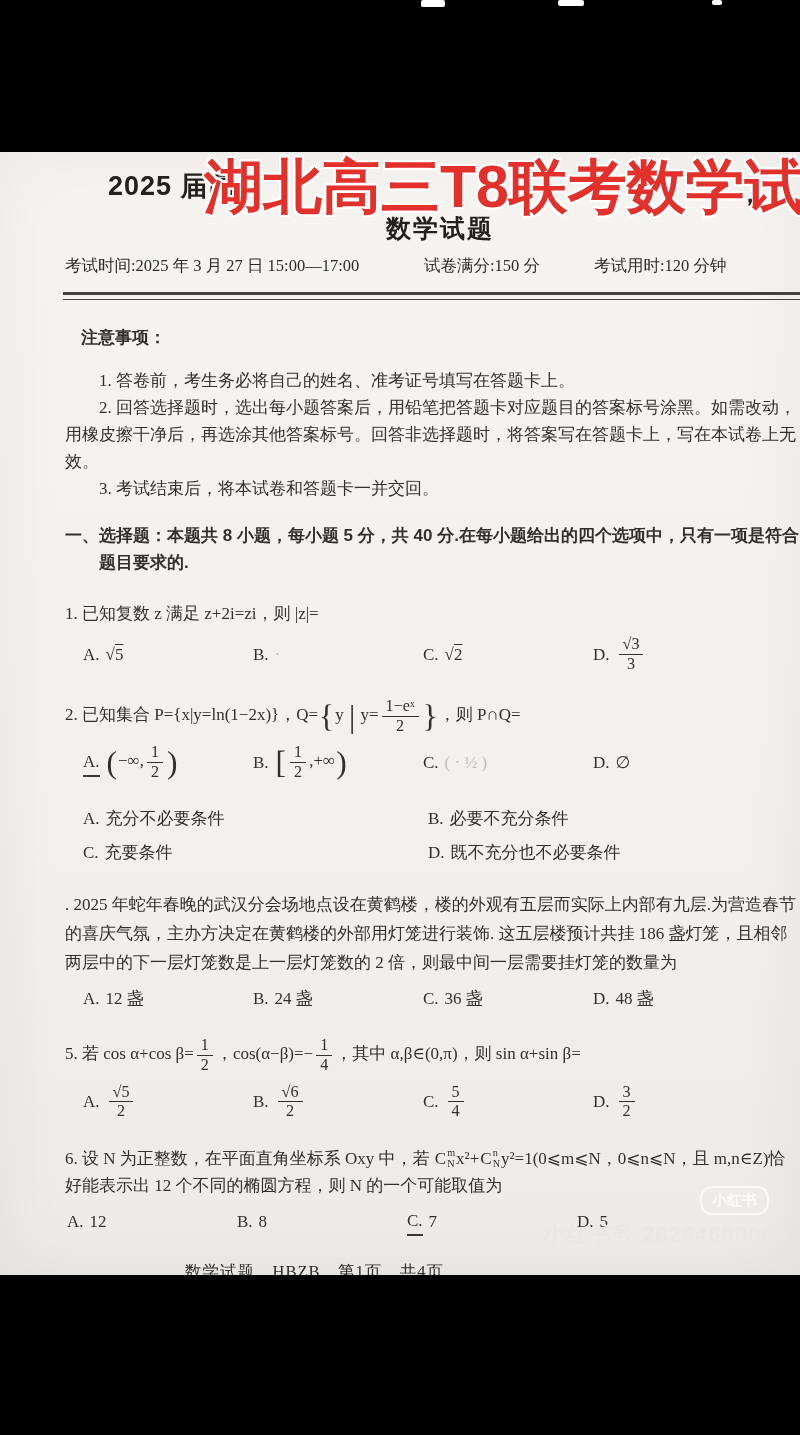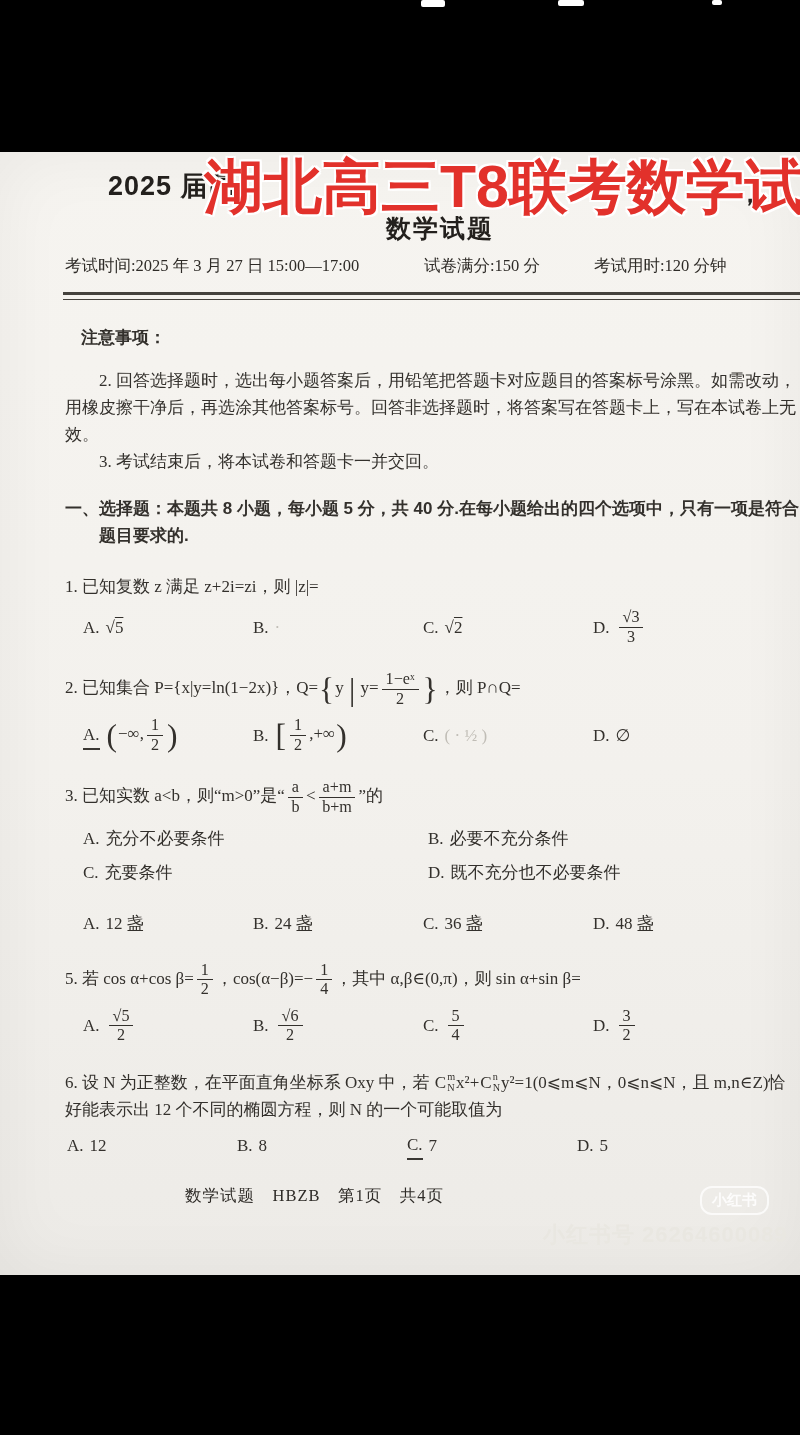--- a/index.html
+++ b/index.html
@@ -79,20 +79,21 @@
   <div class="info-row">
     <span class="info-time">考试时间:2025 年 3 月 27 日 15:00—17:00</span>
     <span class="info-score">试卷满分:150 分</span>
     <span class="info-duration">考试用时:120 分钟</span>
   </div>
   <div class="rule"></div>
 
   <div class="content">
 
     <p class="notice-title">注意事项：</p>
+    <p class="notice-item">1. 答卷前，考生务必将自己的姓名、准考证号填写在答题卡上。</p>
     <p class="notice-item">2. 回答选择题时，选出每小题答案后，用铅笔把答题卡对应题目的答案标号涂黑。如需改动，用橡皮擦干净后，再选涂其他答案标号。回答非选择题时，将答案写在答题卡上，写在本试卷上无效。</p>
     <p class="notice-item">3. 考试结束后，将本试卷和答题卡一并交回。</p>
 
     <p class="sec-heading">一、选择题：本题共 8 小题，每小题 5 分，共 40 分.在每小题给出的四个选项中，只有一项是符合题目要求的.</p>
 
     <div class="q">
       <p class="qline"><span>1. 已知复数 z 满足 z+2i=zi，则 |z|=</span></p>
       <div class="opts cols4">
           <span class="opt">
             <span class="letter">A.</span>
@@ -141,27 +142,20 @@
             <span><span class="faded">( · ½ )</span></span>
           </span>
           <span class="opt">
             <span class="letter">D.</span>
             <span><span>∅</span></span>
           </span>
         </div>
     </div>
 
     <div class="q">
-      <p class="qline"><span>3. 已知实数 a&lt;b，则“m&gt;0”是“</span><span class="frac">
-            <span class="fn">a</span>
-            <span class="fd">b</span>
-          </span><span>&lt;</span><span class="frac">
-            <span class="fn">a+m</span>
-            <span class="fd">b+m</span>
-          </span><span>”的</span></p>
       <div class="opts cols2">
           <span class="opt">
             <span class="letter">A.</span>
             <span><span>充分不必要条件</span></span>
           </span>
           <span class="opt">
             <span class="letter">B.</span>
             <span><span>必要不充分条件</span></span>
           </span>
           <span class="opt">
@@ -169,20 +163,21 @@
             <span><span>充要条件</span></span>
           </span>
           <span class="opt">
             <span class="letter">D.</span>
             <span><span>既不充分也不必要条件</span></span>
           </span>
         </div>
     </div>
 
     <div class="q">
+      <p class="qline q4line"><span>. 2025 年蛇年春晚的武汉分会场地点设在黄鹤楼，楼的外观有五层而实际上内部有九层.为营造春节的喜庆气氛，主办方决定在黄鹤楼的外部用灯笼进行装饰. 这五层楼预计共挂 186 盏灯笼，且相邻两层中的下一层灯笼数是上一层灯笼数的 2 倍，则最中间一层需要挂灯笼的数量为</span></p>
       <div class="opts cols4">
           <span class="opt">
             <span class="letter">A.</span>
             <span><span>12 盏</span></span>
           </span>
           <span class="opt">
             <span class="letter">B.</span>
             <span><span>24 盏</span></span>
           </span>
           <span class="opt">

